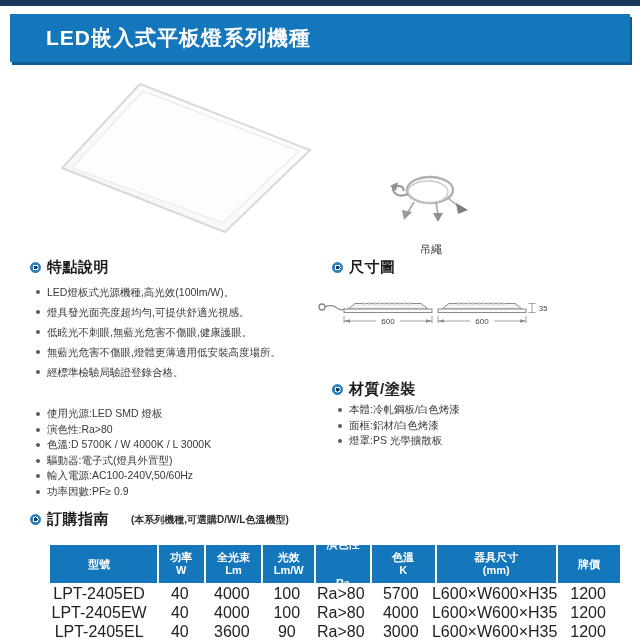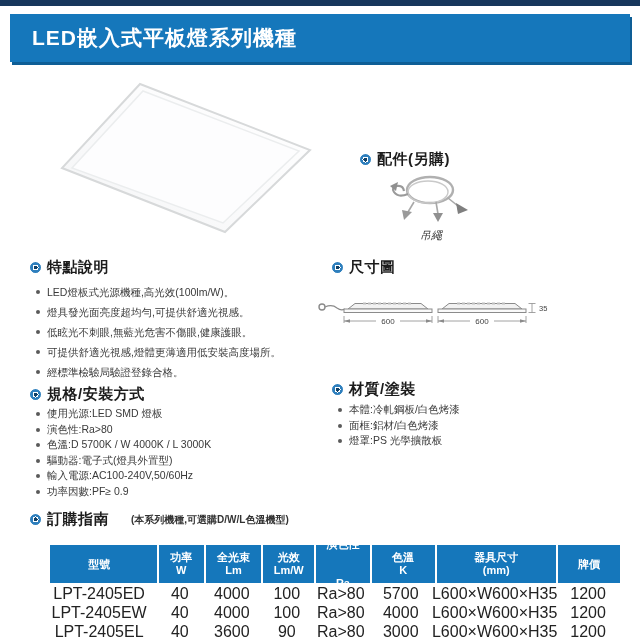--- a/index.html
+++ b/index.html
@@ -5,21 +5,21 @@
   html,body{margin:0;padding:0;background:#fff;}
   #page{position:relative;width:640px;height:640px;background:#ffffff;overflow:hidden;
         font-family:"Liberation Sans","DejaVu Sans",sans-serif;color:#333;}
 
   
   .topstrip{position:absolute;left:0;top:0;width:640px;height:6px;background:#17375c;}
 
   
   .titlebar{position:absolute;left:10px;top:14px;width:620px;height:48px;background:#1577bb;
             box-shadow:2px 3px 0 #0e5e96;display:flex;align-items:center;}
-  .titlebar span{color:#fff;font-size:21px;font-weight:bold;letter-spacing:1px;margin-left:22px;}
+  .titlebar span{color:#fff;font-size:21px;font-weight:bold;letter-spacing:1px;margin-left:36px;}
 
   
   .sect{position:absolute;display:flex;align-items:center;}
   .marker{width:11px;height:11px;border-radius:50%;margin-right:6px;flex:0 0 auto;
           background:radial-gradient(circle at center,#0f3f66 0 2px,#ffffff 2px 3px,#2e7fbd 3px 5.5px,#cfe4f2 5.5px);}
   .sect .stitle{font-size:15px;font-weight:bold;color:#1c1c1c;letter-spacing:0.5px;}
   .sect .snote{font-size:10px;font-weight:bold;color:#333;margin-left:22px;}
 
   
   ul.blist{position:absolute;margin:0;padding:0;list-style:none;}
@@ -61,58 +61,54 @@
       <linearGradient id="pg" x1="0" y1="1" x2="1" y2="0">
         <stop offset="0" stop-color="#f3f4f5"></stop>
           <stop offset="0.5" stop-color="#fbfbfc"></stop>
           <stop offset="1" stop-color="#ffffff"></stop>
       </linearGradient>
     </defs>
     <polygon points="85,2 255,68 170,150 7,86" fill="url(#pg)" stroke="#d7d9da" stroke-width="2"></polygon>
     <polygon points="88,9 244,69 168,141 17,86" fill="#fdfdfe" stroke="#ebedee" stroke-width="1.5"></polygon>
   </svg>
 
-  <div class="sect" style="left:360px;top:150px;">
-    <span class="marker"></span>
-    <span class="stitle">配件(另購)</span>
-  </div>
   <svg style="position:absolute;left:382px;top:170px;" width="92" height="58" viewBox="0 0 92 58">
     <ellipse cx="48" cy="20" rx="23" ry="13" fill="none" stroke="#b0b0b0" stroke-width="2.4"></ellipse>
     <ellipse cx="46" cy="22" rx="20" ry="11" fill="none" stroke="#c9c9c9" stroke-width="1.4"></ellipse>
     <path d="M26,24 Q16,28 12,22 Q9,17 15,16 Q21,15 22,21" fill="none" stroke="#9a9a9a" stroke-width="2.2"></path>
     <polygon points="8,16 16,12 14,21" fill="#8f8f8f"></polygon>
     <line x1="66" y1="28" x2="76" y2="36" stroke="#a8a8a8" stroke-width="1.6"></line>
     <polygon points="74,33 86,40 76,44" fill="#7f7f7f"></polygon>
     <line x1="54" y1="32" x2="56" y2="44" stroke="#a8a8a8" stroke-width="1.6"></line>
     <polygon points="51,43 61,43 56,52" fill="#909090"></polygon>
     <line x1="32" y1="32" x2="26" y2="42" stroke="#a8a8a8" stroke-width="1.6"></line>
     <polygon points="20,40 30,42 22,50" fill="#9a9a9a"></polygon>
   </svg>
-  <div class="caption" style="left:420px;top:228px;font-style:italic;">吊繩</div>
+  <div class="caption" style="left:420px;top:242px;">吊繩</div>
 
   <div class="sect" style="left:30px;top:258px;">
     <span class="marker"></span>
     <span class="stitle">特點說明</span>
   </div>
   <ul class="blist feat" style="left:35px;top:282px;width:290px;">
     <li>
         <span class="dot"></span>
         <span>LED燈板式光源機種,高光效(100lm/W)。</span>
       </li>
     <li>
         <span class="dot"></span>
         <span>燈具發光面亮度超均勻,可提供舒適光視感。</span>
       </li>
     <li>
         <span class="dot"></span>
         <span>低眩光不刺眼,無藍光危害不傷眼,健康護眼。</span>
       </li>
     <li>
         <span class="dot"></span>
-        <span>可提供舒適光視感,燈體更薄適用低安裝高度場所。</span>
+        <span>無藍光危害不傷眼,燈體更薄適用低安裝高度場所。</span>
       </li>
     <li>
         <span class="dot"></span>
         <span>經標準檢驗局驗證登錄合格。</span>
       </li>
   </ul>
 
   <div class="sect" style="left:332px;top:258px;">
     <span class="marker"></span>
     <span class="stitle">尺寸圖</span>
@@ -143,24 +139,20 @@
     <polygon points="120,28 126,26.2 126,29.8" fill="#8b8b8b"></polygon>
     <polygon points="208,28 202,26.2 202,29.8" fill="#8b8b8b"></polygon>
     <text x="164" y="31" font-size="8" fill="#444" text-anchor="middle">600</text>
 
     <line x1="214" y1="10.5" x2="214" y2="19.5" stroke="#8b8b8b" stroke-width="0.8"></line>
     <line x1="210.5" y1="10.5" x2="217.5" y2="10.5" stroke="#8b8b8b" stroke-width="0.8"></line>
     <line x1="210.5" y1="19.5" x2="217.5" y2="19.5" stroke="#8b8b8b" stroke-width="0.8"></line>
     <text x="221" y="18" font-size="7.5" fill="#444">35</text>
   </svg>
 
-  <div class="sect" style="left:30px;top:385px;">
-    <span class="marker"></span>
-    <span class="stitle">規格/安裝方式</span>
-  </div>
   <ul class="blist spec" style="left:35px;top:406px;width:290px;text-align:center;">
     <li>
         <span class="dot"></span>
         <span>使用光源:LED SMD 燈板</span>
       </li>
     <li>
         <span class="dot"></span>
         <span>演色性:Ra&gt;80</span>
       </li>
     <li>

